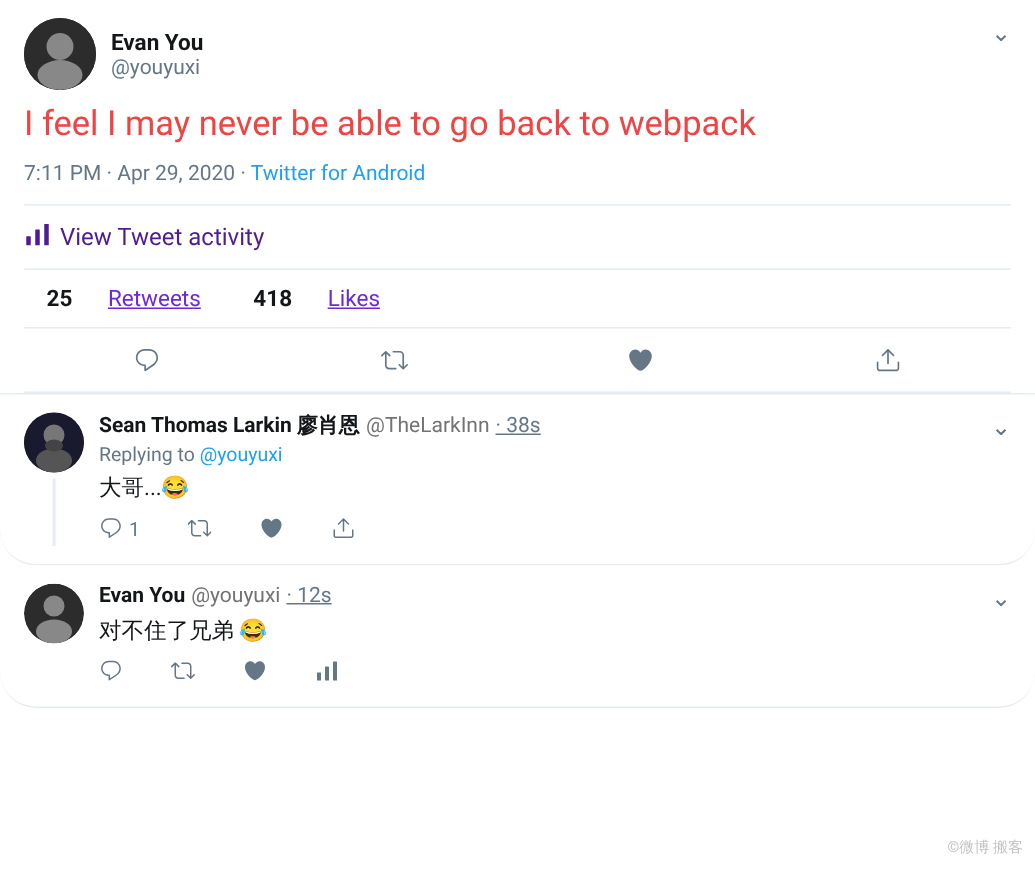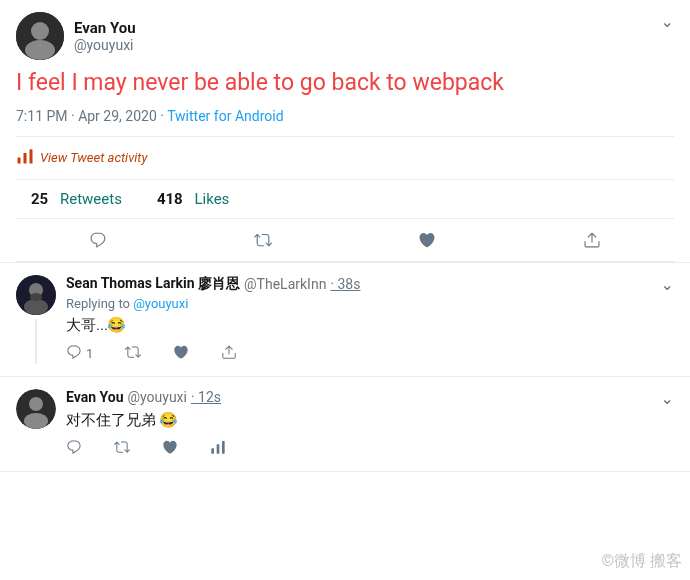--- a/index.html
+++ b/index.html
@@ -86,24 +86,23 @@
       margin-top: 21px;
     }
 
     .tweet-activity {
       padding: 10px 0;
       border-top: 1px solid #e6ecf0;
       border-bottom: 1px solid #e6ecf0;
       display: flex;
       align-items: center;
       gap: 6px;
-      color: #c2410c;
-      font-size: 13px;
+      color: #4c1d95;
+      font-size: 16px;
       cursor: pointer;
-      font-style: italic;
     }
 
     .activity-icon {
       font-size: 16px;
     }
 
     .tweet-stats {
       padding: 10px 0;
       border-bottom: 1px solid #e6ecf0;
       display: flex;
@@ -114,22 +113,23 @@
     .stat-item {
       color: #14171a;
     }
 
     .stat-item .stat-number {
       font-weight: 700;
       margin-left: 15px;
     }
 
     .stat-item .stat-label {
-      color: #0f766e;
-      margin-left: 8px;
+      color: #6d28d9;
+      margin-left: 20px;
+      text-decoration: underline;
     }
 
     .tweet-actions {
       display: flex;
       justify-content: space-around;
       padding: 4px 0 4px 0;
       border-bottom: 1px solid #e6ecf0;
     }
 
     .action-btn {
@@ -143,20 +143,21 @@
       font-size: 20px;
       transition: color 0.2s;
     }
 
     
     .reply-tweet {
       display: flex;
       padding: 12px 16px;
       border-bottom: 1px solid #e6ecf0;
       gap: 10px;
+      border-radius: 24px;
     }
 
     .reply-left {
       display: flex;
       flex-direction: column;
       align-items: center;
       flex-shrink: 0;
     }
 
     .reply-avatar {
@@ -255,21 +256,21 @@
 
     .reply-action .icon {
       font-size: 16px;
     }
 
     
     .watermark {
       position: fixed;
       bottom: 8px;
       right: 8px;
-      font-size: 16px;
+      font-size: 10px;
       color: #aaa;
       opacity: 0.7;
     }
 
     
     .icon-svg {
       width: 18px;
       height: 18px;
       fill: currentColor;
     }

